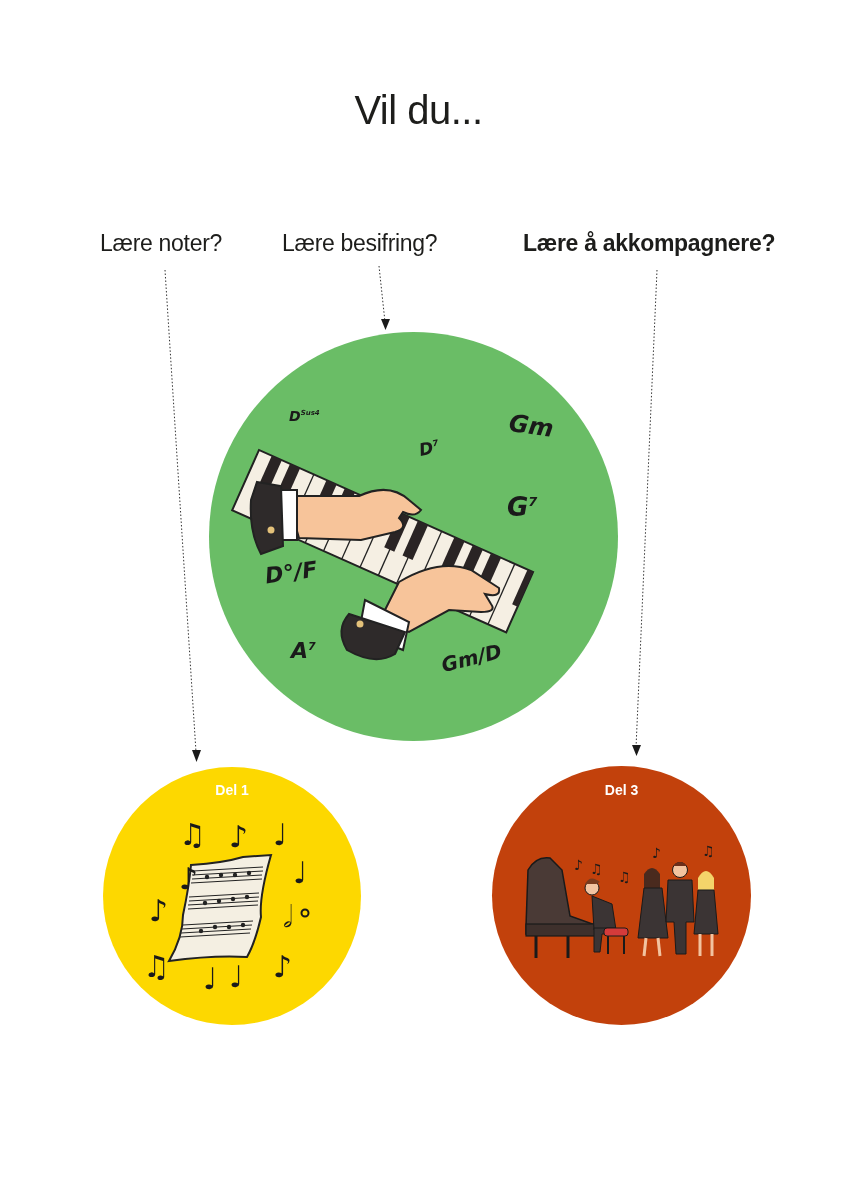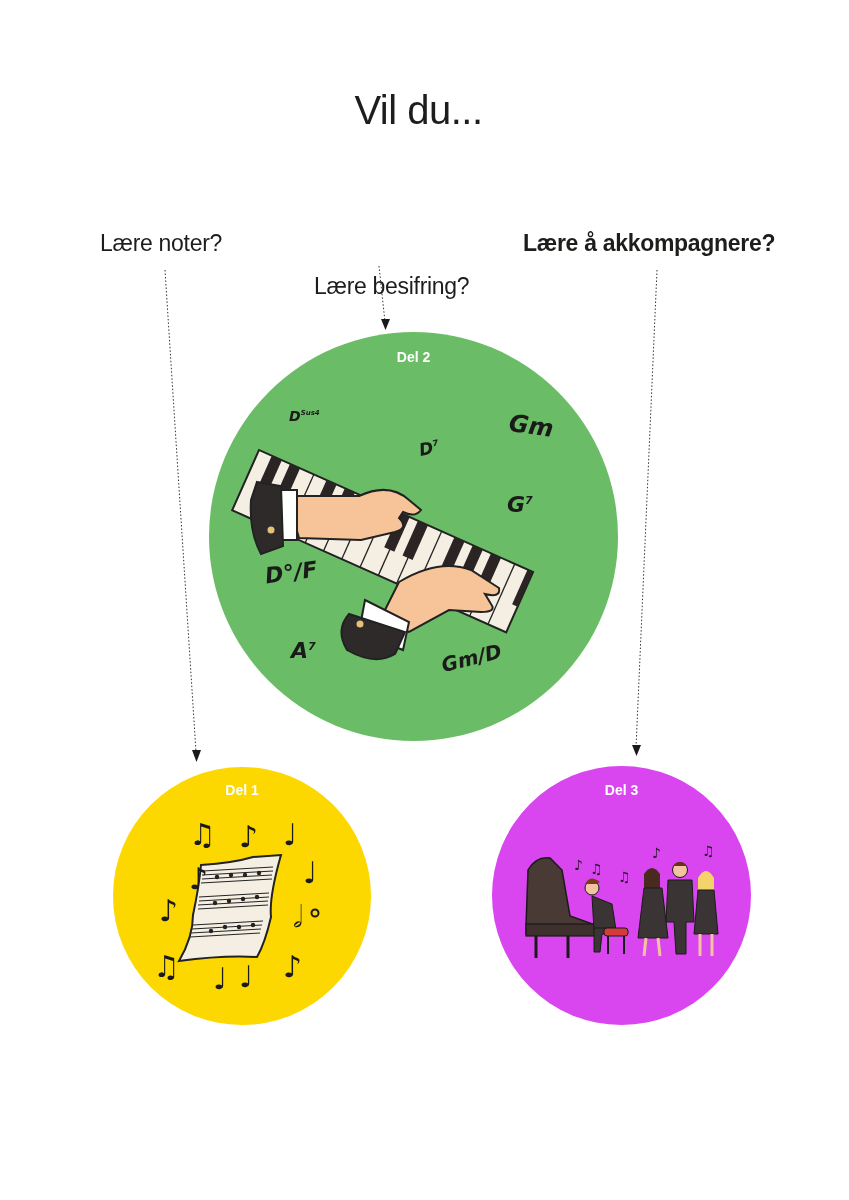--- a/index.html
+++ b/index.html
@@ -16,42 +16,41 @@
     .chord { position: absolute; font-family: "DejaVu Sans", sans-serif; font-weight: bold;
              color: #1a1a1a; font-style: italic; }
     .chord sup { font-size: 0.5em; }
   </style>
 </head>
 <body>
 
 <div class="title">Vil du...</div>
 
 <div class="question" style="left:100px;">Lære noter?</div>
-<div class="question" style="left:314px;margin-top:43px;">Lære besifring?</div>
+<div class="question" style="left:282px;">Lære besifring?</div>
 <div class="question" style="left:523px;font-weight:bold;">Lære å akkompagnere?</div>
 
 <svg class="arrows" width="849" height="1200">
   <g stroke="#333" stroke-width="1" stroke-dasharray="1.5 2" fill="none">
     <line x1="165" y1="270" x2="196" y2="752"></line>
     <line x1="379" y1="266" x2="385" y2="322"></line>
     <line x1="657" y1="270" x2="636" y2="748"></line>
   </g>
   <g fill="#1a1a1a">
     <path d="M192 750 L201 750 L196.5 762 Z"></path>
     <path d="M381 319 L390 319 L385.5 330 Z"></path>
     <path d="M632 745 L641 745 L636.5 756 Z"></path>
   </g>
 </svg>
 
 <div class="circle" style="left:209px; top:332px; width:409px; height:409px; background:#6abd66;">
-  <div class="label" style="top:17px;">Del 2</div>
   <div class="chord" style="left:80px; top:76px; font-size:14px;"><span>D</span><sup>Sus4</sup></div>
   <div class="chord" style="left:210px; top:106px; font-size:17px; transform:rotate(-12deg);"><span>D</span><sup>7</sup></div>
   <div class="chord" style="left:300px; top:80px; font-size:24px; transform:rotate(8deg);"><span>Gm</span></div>
-  <div class="chord" style="left:298px; top:160px; font-size:22px;"><span>G</span><sup>7</sup></div>
+  <div class="chord" style="left:298px; top:160px; font-size:26px;"><span>G</span><sup>7</sup></div>
   <div class="chord" style="left:56px; top:228px; font-size:22px; transform:rotate(-8deg);"><span>D°/F</span></div>
   <div class="chord" style="left:82px; top:306px; font-size:22px;text-align:center;"><span>A</span><sup>7</sup></div>
   <div class="chord" style="left:232px; top:314px; font-size:20px; transform:rotate(-14deg);"><span>Gm/D</span></div>
 
   <svg width="409" height="409">
 
     <g transform="translate(50,118) rotate(24 0 0)">
       <rect x="0" y="0" width="300" height="66" fill="#f5efe3" stroke="#222" stroke-width="2"></rect>
       <g stroke="#222" stroke-width="1.3">
         <line x1="20" y1="0" x2="20" y2="66"></line>
@@ -89,21 +88,21 @@
     <path d="M48 150 L72 154 L74 214 L52 222 Q40 200 42 168 Z" fill="#2e2a2a" stroke="#222" stroke-width="2"></path>
     <circle cx="62" cy="198" r="3.5" fill="#e3c17a"></circle>
 
     <path d="M190 250 Q230 226 262 238 L290 256 Q292 266 276 262 L282 272 Q288 280 272 280 L240 278 L200 300 L170 290 Z" fill="#f7c49a" stroke="#222" stroke-width="2"></path>
     <path d="M156 268 L200 290 L194 318 L150 300 Z" fill="#ffffff" stroke="#222" stroke-width="2"></path>
     <path d="M140 282 Q126 298 138 318 Q166 334 186 322 L196 300 Z" fill="#2e2a2a" stroke="#222" stroke-width="2"></path>
     <circle cx="151" cy="292" r="3.5" fill="#e3c17a"></circle>
   </svg>
 </div>
 
-<div class="circle" style="left:113px; top:767px; width:258px; height:258px; background:#fdd800;">
+<div class="circle" style="left:103px; top:767px; width:258px; height:258px; background:#fdd800;">
   <div class="label" style="top:15px;">Del 1</div>
   <svg width="258" height="258">
 
     <path d="M88 98 Q120 96 140 90 L168 88 Q156 130 158 150 Q152 176 144 190 Q110 188 66 194 Q80 170 80 148 Q86 120 88 98 Z" fill="#f4efe2" stroke="#222" stroke-width="2"></path>
     <g stroke="#222" stroke-width="1">
       <line x1="90" y1="104" x2="160" y2="100"></line>
         <line x1="89" y1="108" x2="160" y2="104"></line>
       <line x1="89" y1="112" x2="159" y2="108"></line>
         <line x1="88" y1="116" x2="159" y2="112"></line>
       <line x1="86" y1="130" x2="156" y2="126"></line>
@@ -140,21 +139,21 @@
       <text x="180" y="160">𝅗𝅥</text>
       <text x="40" y="210">♫</text>
       <text x="100" y="222">♩</text>
       <text x="126" y="220">♩</text>
       <text x="170" y="210">♪</text>
     </g>
     <circle cx="202" cy="146" r="3.5" fill="none" stroke="#1a1a1a" stroke-width="2"></circle>
   </svg>
 </div>
 
-<div class="circle" style="left:492px; top:766px; width:259px; height:259px; background:#d946ef;">
+<div class="circle" style="left:492px; top:766px; width:259px; height:259px; background:#c2410c;">
   <div class="label" style="top:16px;">Del 3</div>
   <svg width="259" height="259">
 
     <path d="M34 160 L36 104 Q44 90 58 92 L70 104 L78 150 L106 160 L104 168 L34 168 Z" fill="#4a3a36" stroke="#1a1a1a" stroke-width="1.5"></path>
     <rect x="34" y="158" width="72" height="12" fill="#3e302c" stroke="#1a1a1a" stroke-width="1.2"></rect>
     <line x1="44" y1="170" x2="44" y2="192" stroke="#1a1a1a" stroke-width="3"></line>
     <line x1="76" y1="170" x2="76" y2="192" stroke="#1a1a1a" stroke-width="3"></line>
 
     <circle cx="100" cy="122" r="7" fill="#f2c3a0" stroke="#1a1a1a"></circle>
     <path d="M93 118 Q98 108 108 116 L104 118 Z" fill="#7a3b1e"></path>

